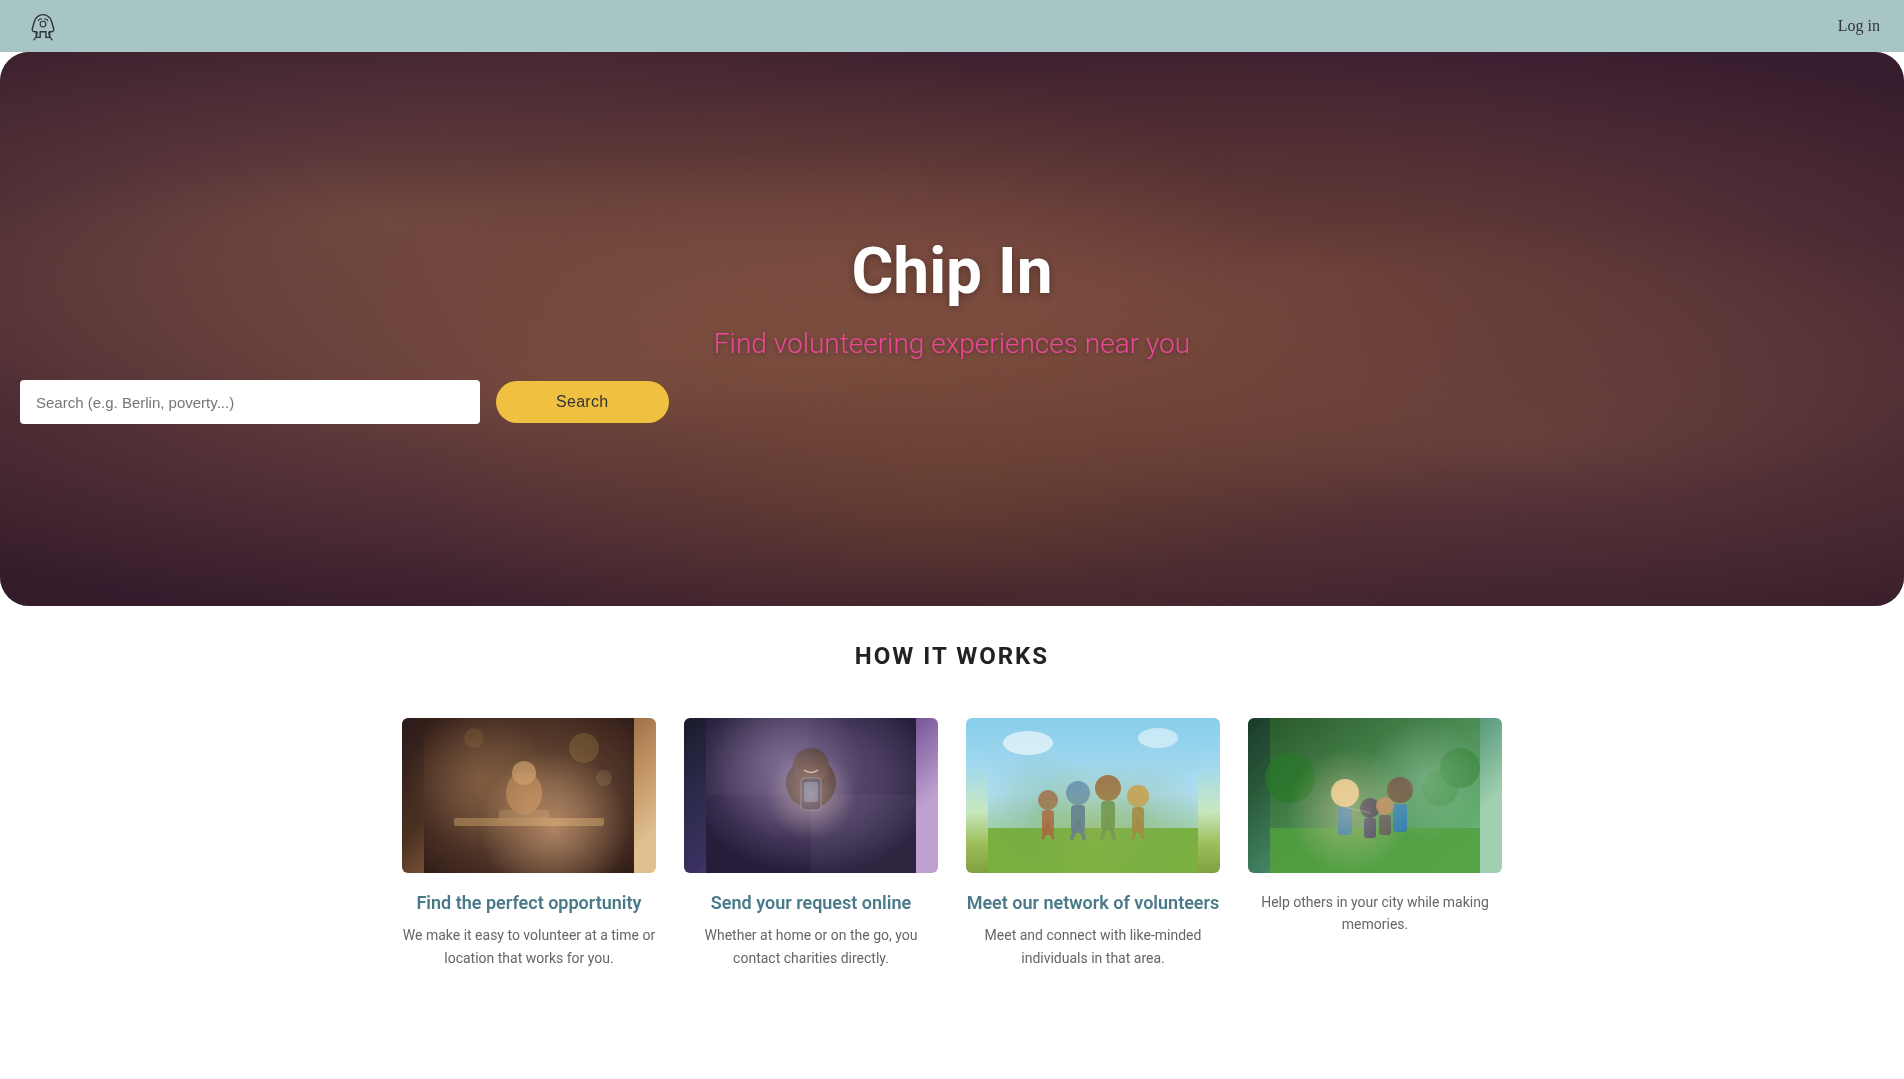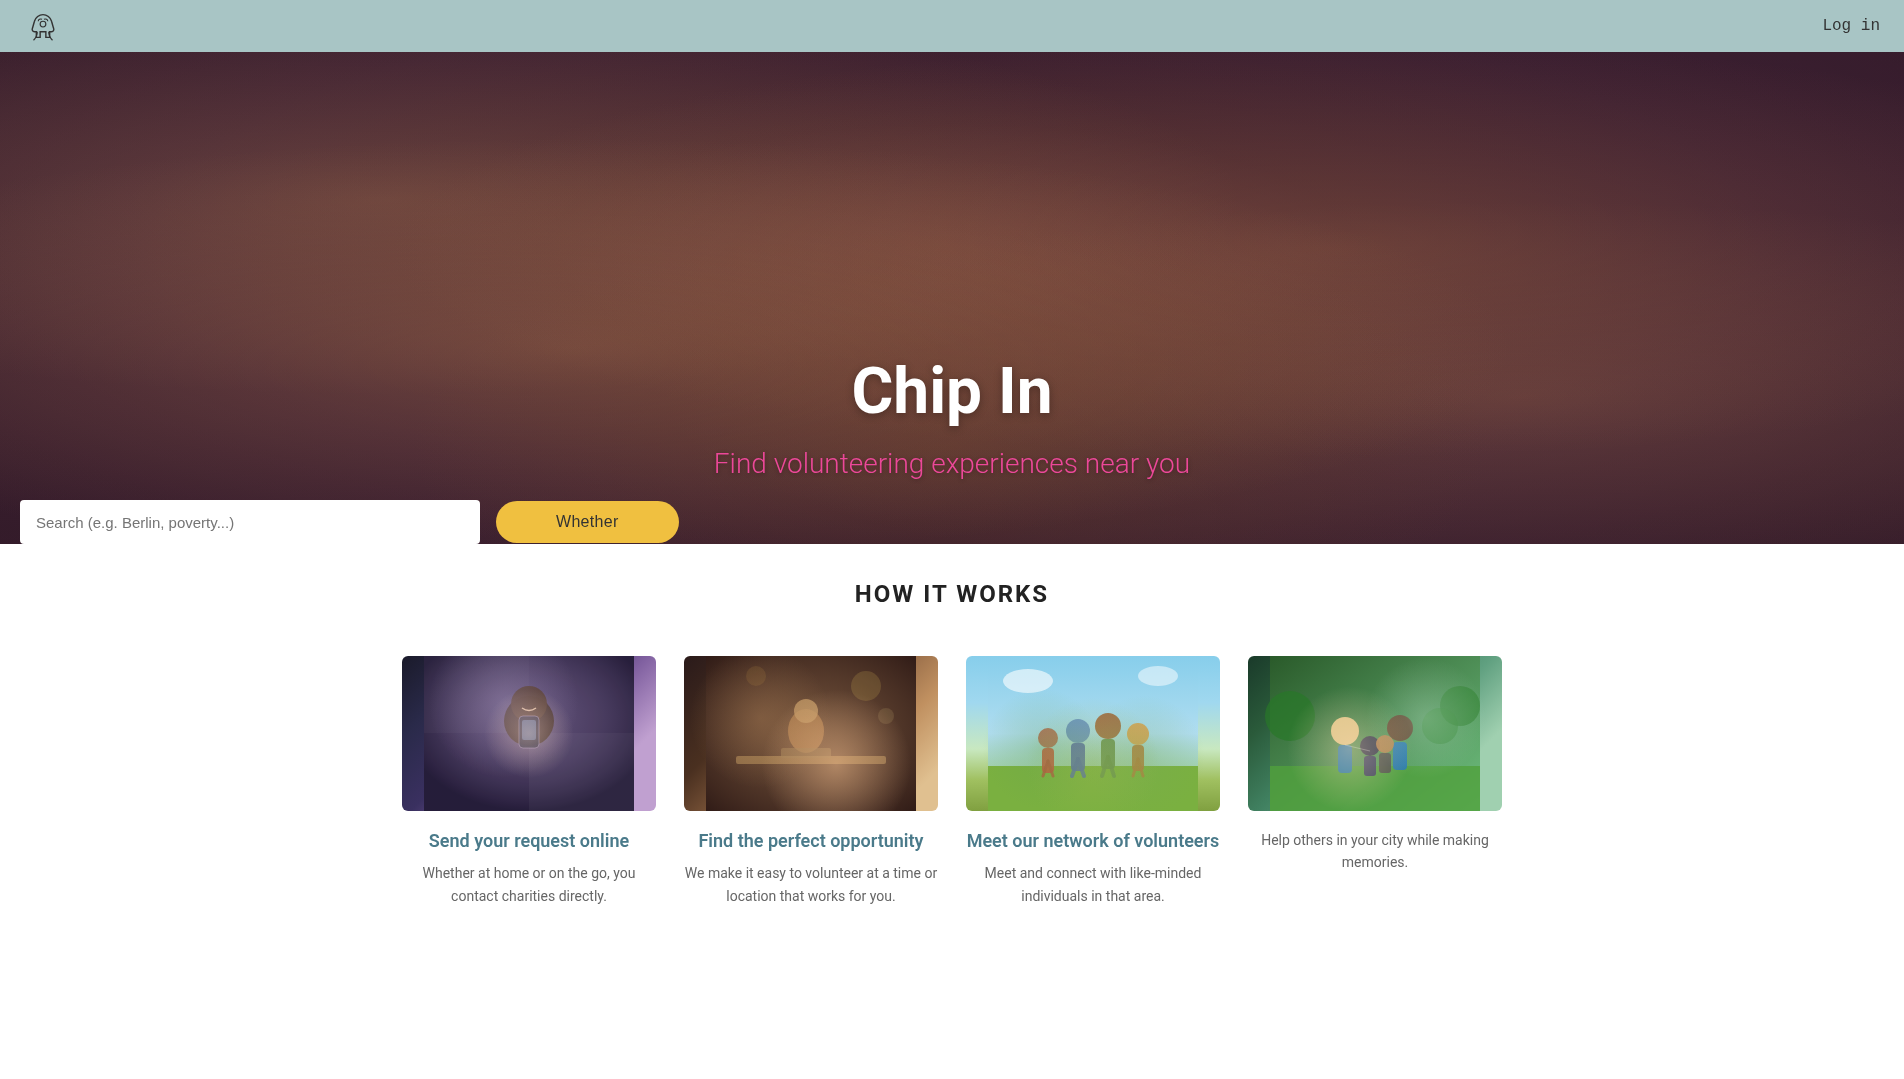--- a/index.html
+++ b/index.html
@@ -27,32 +27,33 @@
     .navbar-logo {
       width: 38px;
       height: 38px;
     }
     .navbar-login {
       font-size: 16px;
       color: #333;
       cursor: pointer;
       background: none;
       border: none;
-      font-family: Liberation Mono, monospace;
+      font-family: Liberation Serif, serif;
     }
 
     
     .hero {
       position: relative;
-      height: 492px;
+      height: 554px;
       display: flex;
       flex-direction: column;
       align-items: center;
-      justify-content: flex-end;
+      justify-content: center;
       overflow: hidden;
+      border-radius: 29px;
     }
     .hero-bg {
       position: absolute;
       inset: 0;
       background: linear-gradient(
         to bottom,
         rgba(60, 30, 50, 0.55) 0%,
         rgba(60, 30, 50, 0.55) 100%
       ),
       
@@ -243,58 +244,28 @@
   <button class="navbar-login">Log in</button>
 </nav>
 
 <section class="hero">
   <div class="hero-bg"></div>
   <div class="hero-content">
     <h1 class="hero-title">Chip In</h1>
     <p class="hero-subtitle">Find volunteering experiences near you</p>
     <div class="hero-search-container">
       <input type="text" class="hero-search-input" placeholder="Search (e.g. Berlin, poverty...)" style="">
-      <button class="hero-search-button">Whether</button>
+      <button class="hero-search-button">Search</button>
     </div>
   </div>
 </section>
 
 <section class="how-it-works">
   <h2 class="how-it-works-title">HOW IT WORKS</h2>
   <div class="cards-grid">
-
-    <div class="card">
-      <div class="card-image card-image-2">
-        <svg width="100%" height="100%" viewBox="0 0 210 155" xmlns="http://www.w3.org/2000/svg">
-          <rect width="210" height="155" fill="#1a1a2a"></rect>
-          <defs>
-            <radialGradient id="grad2" cx="50%" cy="40%" r="60%">
-              <stop offset="0%" style="stop-color:#9070b0;stop-opacity:0.5"></stop>
-              <stop offset="100%" style="stop-color:#1a1030;stop-opacity:0.9"></stop>
-            </radialGradient>
-          </defs>
-          <rect width="210" height="155" fill="url(#grad2)"></rect>
-
-          <rect x="0" y="0" width="105" height="77" fill="rgba(255,255,255,0.08)"></rect>
-          <rect x="105" y="0" width="105" height="77" fill="rgba(255,255,255,0.06)"></rect>
-          <rect x="0" y="77" width="105" height="78" fill="rgba(255,255,255,0.05)"></rect>
-          <rect x="105" y="77" width="105" height="78" fill="rgba(255,255,255,0.09)"></rect>
-
-          <circle cx="105" cy="65" r="25" fill="rgba(60,40,30,0.9)"></circle>
-          <circle cx="105" cy="48" r="18" fill="rgba(80,55,40,0.95)"></circle>
-
-          <rect x="95" y="60" width="20" height="32" rx="4" fill="rgba(40,40,60,0.9)" stroke="rgba(180,160,200,0.5)" stroke-width="1"></rect>
-          <rect x="98" y="64" width="14" height="20" rx="2" fill="rgba(100,120,160,0.7)"></rect>
-
-          <path d="M98 52 Q105 57 112 52" stroke="rgba(255,220,180,0.8)" stroke-width="1.5" fill="none"></path>
-        </svg>
-      </div>
-      <h3 class="card-title">Send your request online</h3>
-      <p class="card-description">Whether at home or on the go, you contact charities directly.</p>
-    </div>
 
     <div class="card">
       <div class="card-image card-image-1">
         
         <svg width="100%" height="100%" viewBox="0 0 210 155" xmlns="http://www.w3.org/2000/svg">
           <rect width="210" height="155" fill="#3a2520"></rect>
           <rect width="210" height="155" fill="url(#grad1)" opacity="0.7"></rect>
           <defs>
             <radialGradient id="grad1" cx="50%" cy="50%" r="70%">
               <stop offset="0%" style="stop-color:#c09060;stop-opacity:0.6"></stop>
@@ -312,20 +283,50 @@
           <circle cx="160" cy="30" r="15" fill="rgba(255,220,100,0.15)"></circle>
           <circle cx="50" cy="20" r="10" fill="rgba(255,200,80,0.1)"></circle>
           <circle cx="180" cy="60" r="8" fill="rgba(255,230,150,0.12)"></circle>
         </svg>
       </div>
       <h3 class="card-title">Find the perfect opportunity</h3>
       <p class="card-description">We make it easy to volunteer at a time or location that works for you.</p>
     </div>
 
     <div class="card">
+      <div class="card-image card-image-2">
+        <svg width="100%" height="100%" viewBox="0 0 210 155" xmlns="http://www.w3.org/2000/svg">
+          <rect width="210" height="155" fill="#1a1a2a"></rect>
+          <defs>
+            <radialGradient id="grad2" cx="50%" cy="40%" r="60%">
+              <stop offset="0%" style="stop-color:#9070b0;stop-opacity:0.5"></stop>
+              <stop offset="100%" style="stop-color:#1a1030;stop-opacity:0.9"></stop>
+            </radialGradient>
+          </defs>
+          <rect width="210" height="155" fill="url(#grad2)"></rect>
+
+          <rect x="0" y="0" width="105" height="77" fill="rgba(255,255,255,0.08)"></rect>
+          <rect x="105" y="0" width="105" height="77" fill="rgba(255,255,255,0.06)"></rect>
+          <rect x="0" y="77" width="105" height="78" fill="rgba(255,255,255,0.05)"></rect>
+          <rect x="105" y="77" width="105" height="78" fill="rgba(255,255,255,0.09)"></rect>
+
+          <circle cx="105" cy="65" r="25" fill="rgba(60,40,30,0.9)"></circle>
+          <circle cx="105" cy="48" r="18" fill="rgba(80,55,40,0.95)"></circle>
+
+          <rect x="95" y="60" width="20" height="32" rx="4" fill="rgba(40,40,60,0.9)" stroke="rgba(180,160,200,0.5)" stroke-width="1"></rect>
+          <rect x="98" y="64" width="14" height="20" rx="2" fill="rgba(100,120,160,0.7)"></rect>
+
+          <path d="M98 52 Q105 57 112 52" stroke="rgba(255,220,180,0.8)" stroke-width="1.5" fill="none"></path>
+        </svg>
+      </div>
+      <h3 class="card-title">Send your request online</h3>
+      <p class="card-description">Whether at home or on the go, you contact charities directly.</p>
+    </div>
+
+    <div class="card">
       <div class="card-image card-image-3">
         <svg width="100%" height="100%" viewBox="0 0 210 155" xmlns="http://www.w3.org/2000/svg">
           <defs>
             <linearGradient id="sky3" x1="0" y1="0" x2="0" y2="1">
               <stop offset="0%" style="stop-color:#87CEEB"></stop>
               <stop offset="50%" style="stop-color:#b0ddf0"></stop>
               <stop offset="100%" style="stop-color:#90c060"></stop>
             </linearGradient>
           </defs>
           <rect width="210" height="155" fill="url(#sky3)"></rect>

